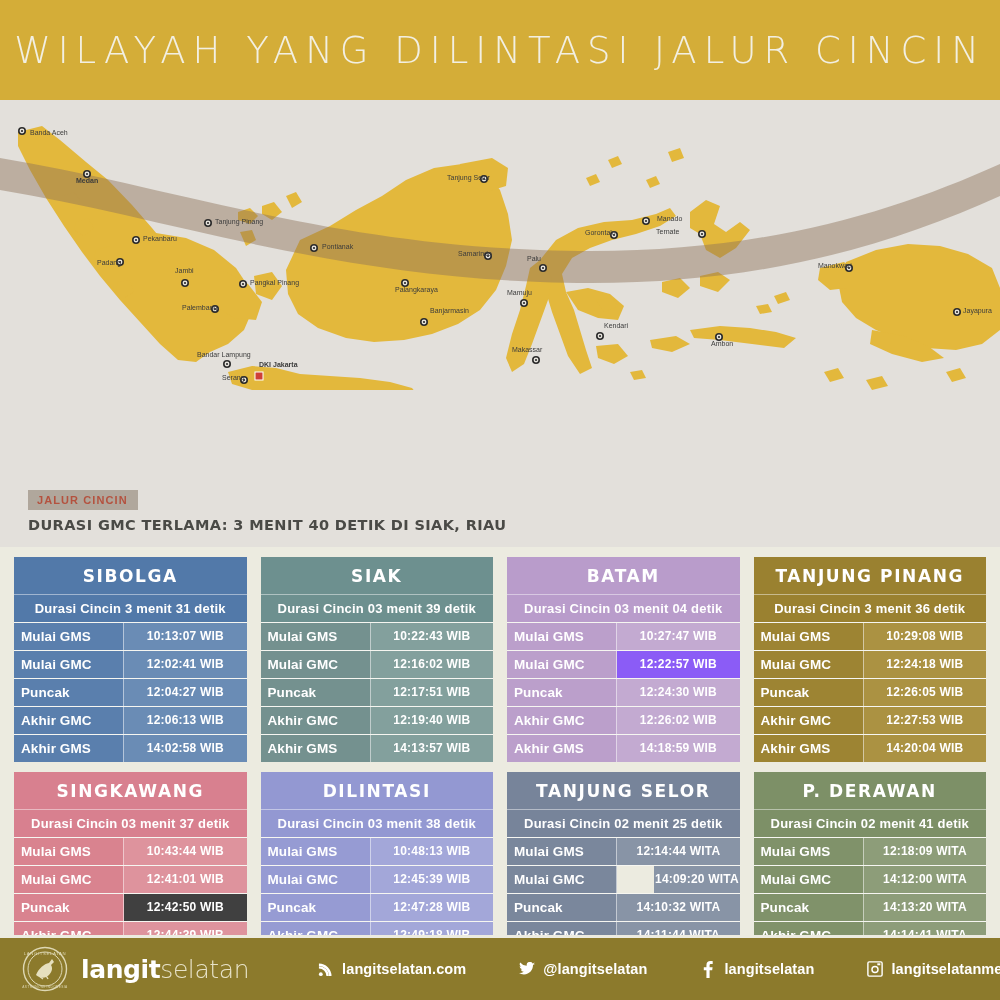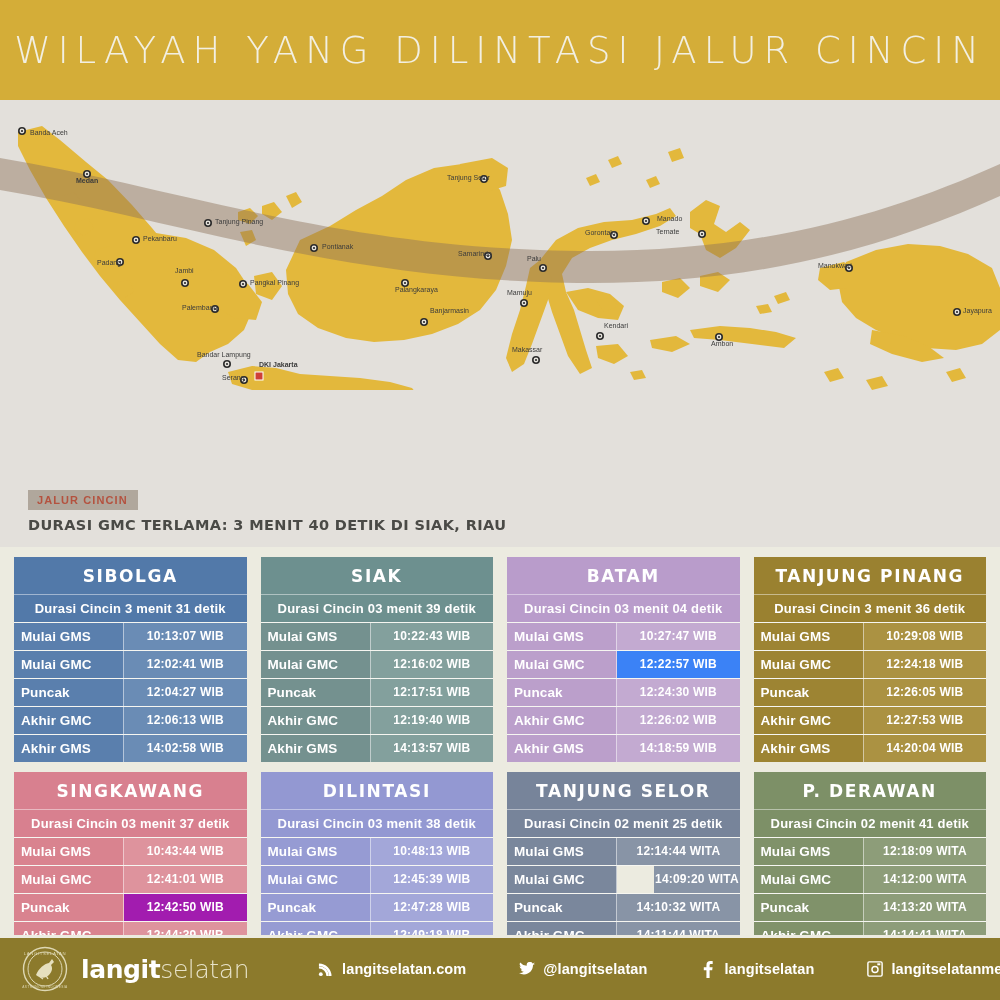--- a/index.html
+++ b/index.html
@@ -446,21 +446,21 @@
       </div>
       <div class="card">
         <div class="card-title" style="background: rgb(185, 156, 203);">BATAM</div>
         <div class="card-sub" style="background: rgb(185, 156, 203);">Durasi Cincin 03 menit 04 detik</div>
         <div class="row">
           <div class="lab" style="background: rgb(187, 159, 203);">Mulai GMS</div>
           <div class="val" style="background: rgb(195, 170, 209);">10:27:47 WIB</div>
         </div>
         <div class="row">
           <div class="lab" style="background: rgb(187, 159, 203);">Mulai GMC</div>
-          <div class="val" style="background: #3b82f6;">12:22:57 WIB</div>
+          <div class="val" style="background: #8b5cf6;">12:22:57 WIB</div>
         </div>
         <div class="row">
           <div class="lab" style="background: rgb(187, 159, 203);">Puncak</div>
           <div class="val" style="background: rgb(195, 170, 209);">12:24:30 WIB</div>
         </div>
         <div class="row">
           <div class="lab" style="background: rgb(187, 159, 203);">Akhir GMC</div>
           <div class="val" style="background: rgb(195, 170, 209);">12:26:02 WIB</div>
         </div>
         <div class="row">
@@ -498,21 +498,21 @@
         <div class="row">
           <div class="lab" style="background: rgb(217, 131, 143);">Mulai GMS</div>
           <div class="val" style="background: rgb(222, 147, 157);">10:43:44 WIB</div>
         </div>
         <div class="row">
           <div class="lab" style="background: rgb(217, 131, 143);">Mulai GMC</div>
           <div class="val" style="background: rgb(222, 147, 157);">12:41:01 WIB</div>
         </div>
         <div class="row">
           <div class="lab" style="background: rgb(217, 131, 143);">Puncak</div>
-          <div class="val" style="background: #a21caf; text-align: center;">12:42:50 WIB</div>
+          <div class="val" style="background: #404040; text-align: center;">12:42:50 WIB</div>
         </div>
         <div class="row">
           <div class="lab" style="background: rgb(217, 131, 143);">Akhir GMC</div>
           <div class="val" style="background: rgb(222, 147, 157);">12:44:39 WIB</div>
         </div>
         <div class="row">
           <div class="lab" style="background: rgb(217, 131, 143);">Akhir GMS</div>
           <div class="val" style="background: rgb(222, 147, 157);">14:31:21 WIB</div>
         </div>
       </div>

